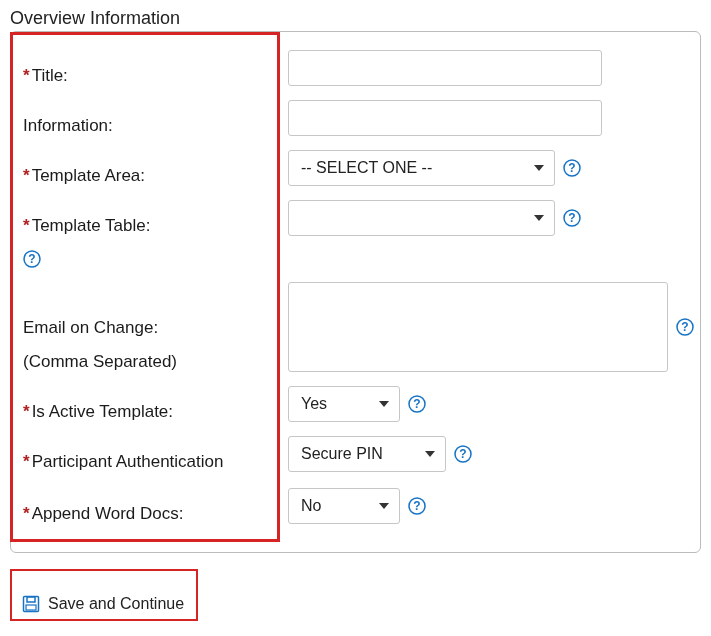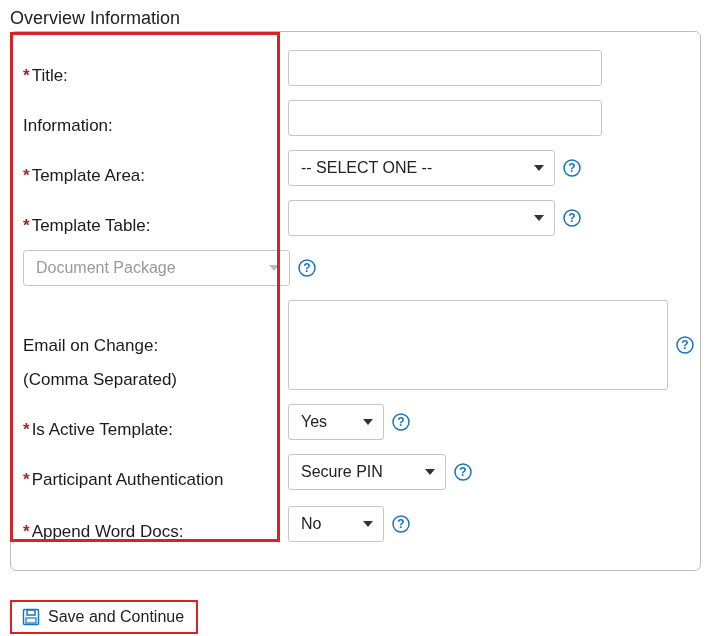--- a/index.html
+++ b/index.html
@@ -70,38 +70,38 @@
       align-items: center;
       justify-content: space-between;
       padding: 0 10px 0 12px;
       background: #fff;
       overflow: hidden;
     }
     .select.disabled { color: #999; }
     .select .sel-text { font-size: 16px; white-space: nowrap; overflow: hidden; }
     .select .caret { margin-left: 12px; }
     .w-wide { width: 267px; }
-    .w-sm  { width: 96px; }
+    .w-sm  { width: 112px; }
     .w-md  { width: 158px; }
     .caret svg { display: block; }
     .help {
       width: 18px; height: 18px;
       display: inline-flex; align-items: center; justify-content: center;
       cursor: pointer;
     }
     .help svg circle { stroke: #1673c5; }
     .help svg text  { fill: #1673c5; font-size: 12px; font-family: Arial; font-weight: 700; }
 
     .save-btn {
-      margin-top: 29px;
+      margin-top: 16px;
       display: inline-flex;
       align-items: center;
       gap: 8px;
       border: 2px solid #d62323;
-      padding: 6px 12px 6px 10px;
+      padding: 24px 12px 6px 10px;
       font-size: 16px;
       color: #222;
       cursor: pointer;
     }
     .save-btn svg { display: block; }
 
     
     .highlight-box {
       position: absolute;
       top: 0px;
@@ -179,28 +179,20 @@
         <svg width="18" height="18">
             <circle cx="9" cy="9" r="8" fill="none" stroke-width="1.5"></circle>
             <text x="9" y="13" text-anchor="middle">?</text>
           </svg>
       </span>
     </div>
   </div>
 
   <div class="row">
     <div class="field-col">
-      <div class="select w-wide disabled">
-        <span class="sel-text">Document Package</span>
-        <span class="caret">
-          <svg width="10" height="6" viewBox="0 0 10 6">
-              <path d="M0 0 L5 6 L10 0 Z" fill="#bbb"></path>
-            </svg>
-        </span>
-      </div>
       <span class="help">
         <svg width="18" height="18">
             <circle cx="9" cy="9" r="8" fill="none" stroke-width="1.5"></circle>
             <text x="9" y="13" text-anchor="middle">?</text>
           </svg>
       </span>
     </div>
   </div>
 
   <div class="row">

